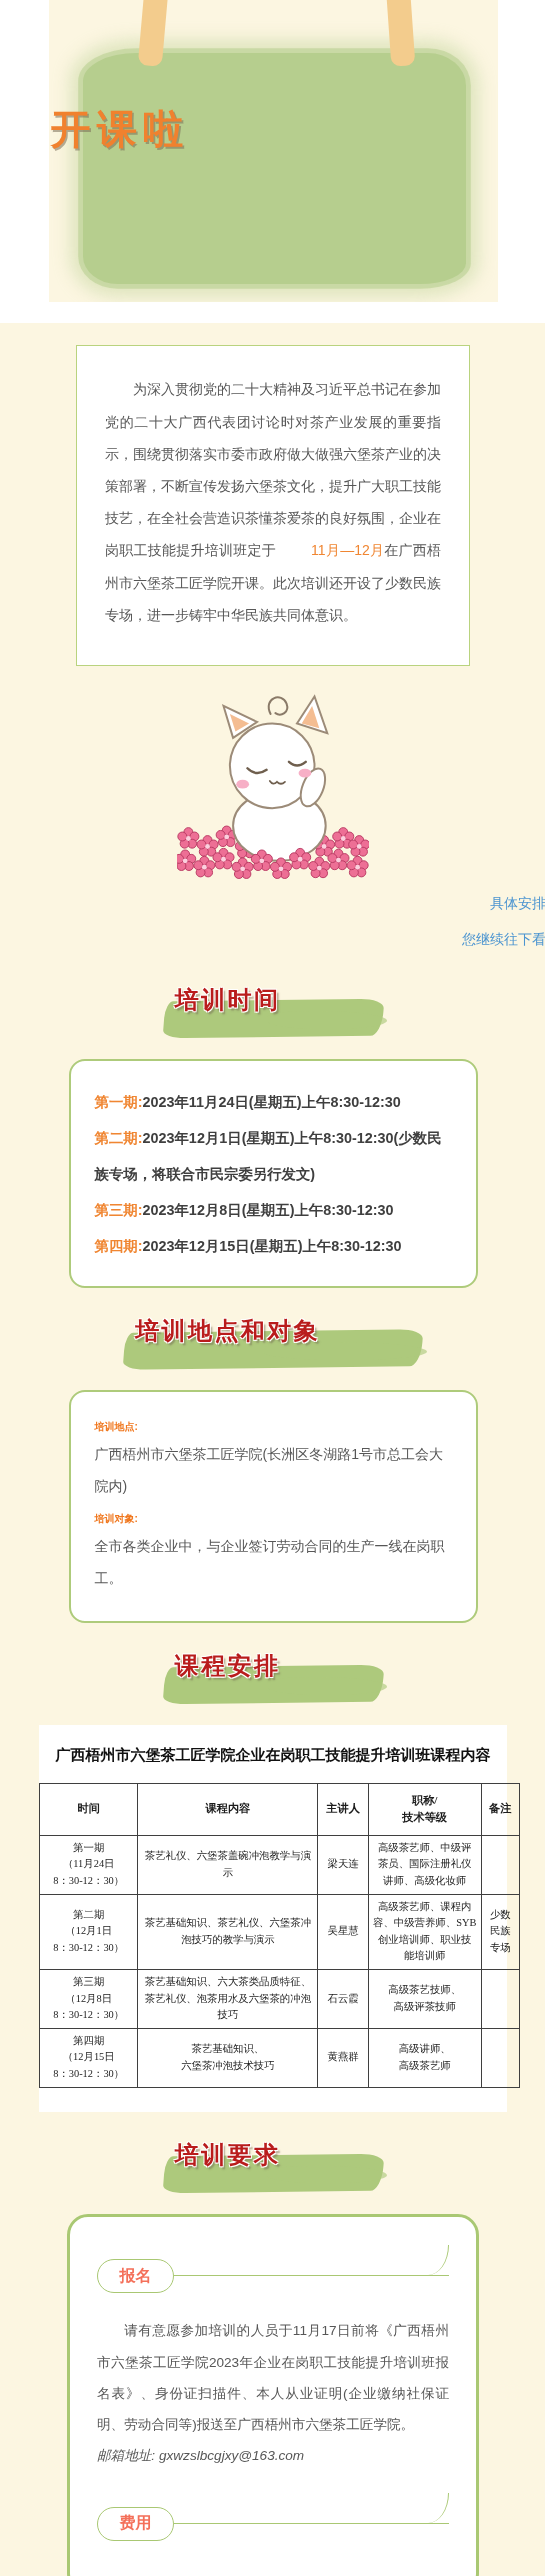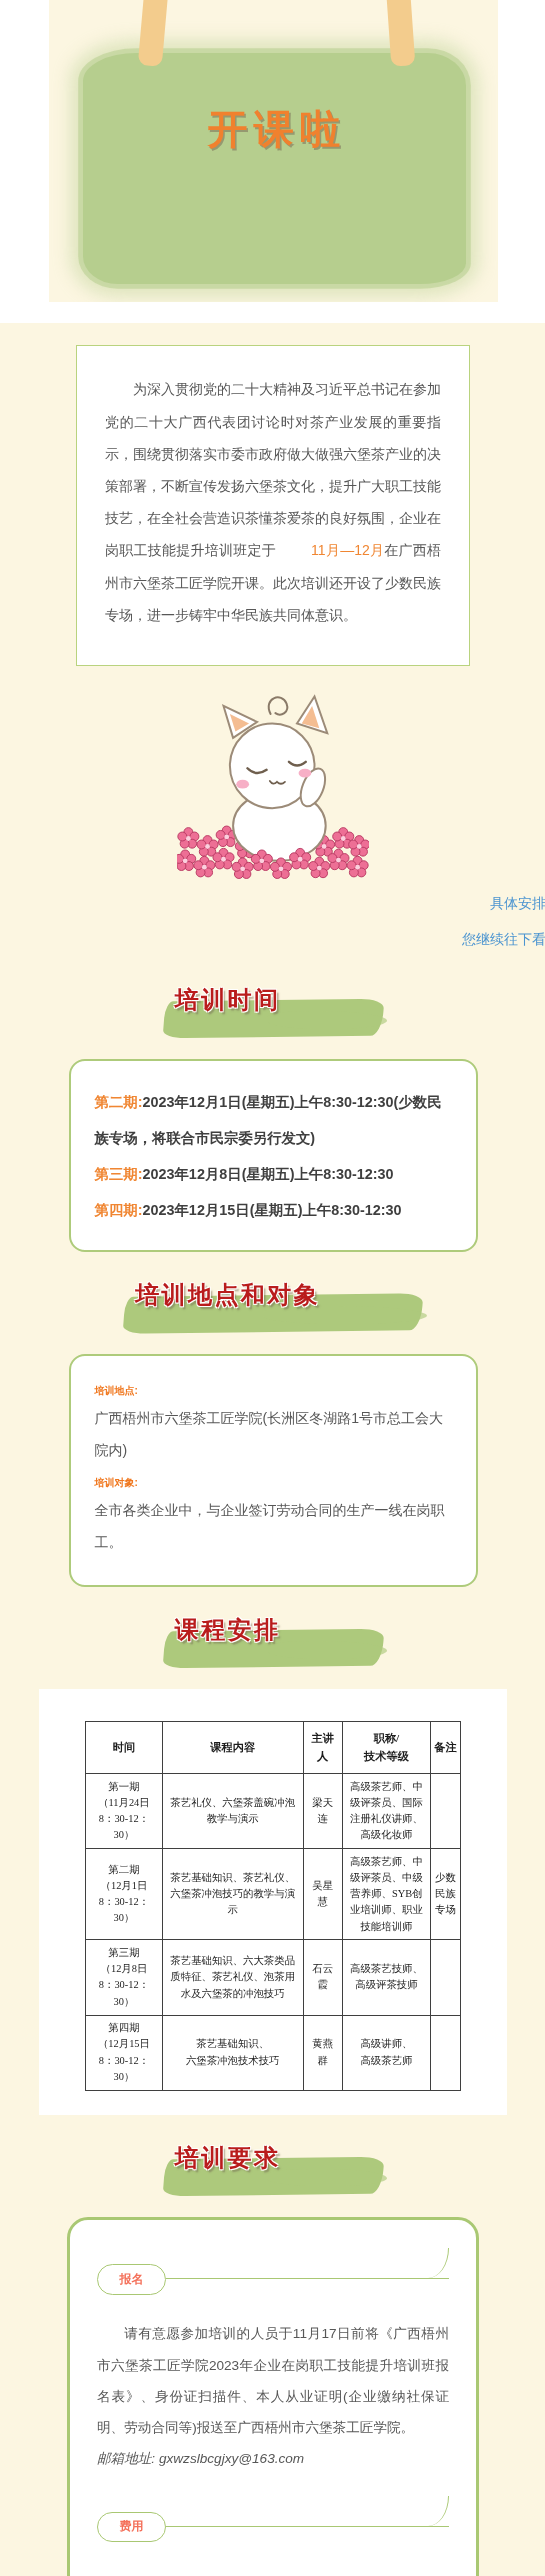--- a/index.html
+++ b/index.html
@@ -6,21 +6,21 @@
   body{width:546px;font-family:"Liberation Sans","DejaVu Sans",sans-serif;-webkit-font-smoothing:antialiased;}
 
   
   .hero{width:449px;height:302px;margin:0 auto;background:#fcf6e1;position:relative;overflow:hidden;}
   .hero-board{position:absolute;left:34px;right:32px;top:53px;bottom:17.6px;background:#b6ce8e;
     border-radius:14% 10% 12% 9% / 12% 14% 9% 12%;
     box-shadow:0 0 0 4.8px rgba(182,206,142,.55),0 0 17.6px 11.2px rgba(182,206,142,.45);}
   .pin{position:absolute;width:24px;height:98px;background:#f3cc8d;border-radius:9.6px;top:-32px;}
   .pin-left{left:93px;transform:rotate(5deg);}
   .pin-right{right:86px;transform:rotate(-4deg);}
-  .hero-title{position:absolute;left:8px;right:0;top:102px;margin:0;text-align:center;
+  .hero-title{position:absolute;left:2px;right:0;top:102px;margin:0;text-align:left;
     font-size:40px;font-weight:bold;letter-spacing:6.4px;color:#f0812e;
     text-shadow:1.6px 2.4px 0 rgba(122,110,88,.55);}
 
   
   .content{background:#fcf6e1;margin-top:21px;padding-top:22.4px;padding-bottom:8px;}
 
   
   .intro-box{width:336px;margin:0 auto;background:#ffffff;border:1.6px solid #b9d37e;
     padding:27px 28px 34px;}
   .intro-text{font-size:14px;line-height:2.3;color:#575757;text-align:justify;text-indent:2em;margin:0;}
@@ -44,33 +44,33 @@
     padding:22.4px 24px;}
   .sched-line{font-size:14.4px;font-weight:bold;color:#3f3f3f;line-height:2.5;margin:0;}
   .sched-label{color:#f08632;}
   .loc-label{font-size:10px;font-weight:bold;color:#f0771e;line-height:2.3;margin:0;}
   .loc-text{font-size:14px;color:#575757;line-height:2.3;margin:0 0 4.8px;}
 
   
   .course-sheet{width:468px;margin:0 auto;background:#ffffff;padding:14.4px 0 24px;}
   .course-title{font-size:15px;font-weight:bold;color:#111;text-align:center;margin:6.4px 8px 0;
     font-family:"Liberation Sans",sans-serif;}
-  table.course-table{width:376px;margin:17.6px auto 0;border-collapse:collapse;
+  table.course-table{width:481px;margin:17.6px auto 0;border-collapse:collapse;
     font-family:"Liberation Serif","DejaVu Serif",serif;color:#1d1d1d;}
   .course-table th,.course-table td{border:0.8px solid #3f3f3f;text-align:center;vertical-align:middle;
     padding:4.8px 4px;font-size:10.4px;line-height:1.55;white-space:pre-line;}
   .course-table th{font-weight:600;font-size:11.2px;padding:8px 3.2px;}
   table.course-table{border:1.6px solid #3f3f3f;}
 
   
   .req-box{width:352px;margin:0 auto;background:#fff;border:3.2px solid #a9c873;border-radius:21px;
     padding:24px 27px 29px;}
   .pill-row{display:flex;align-items:center;margin:4.8px 0 8px;}
   .pill{border:1.6px solid #a9c873;border-radius:21px;padding:5.6px 21.6px;color:#f4705a;
-    font-size:12px;font-weight:bold;background:#fff;flex:0 0 auto;}
+    font-size:16px;font-weight:bold;background:#fff;flex:0 0 auto;}
   .pill-tail{flex:1;position:relative;align-self:center;height:32px;margin-top:30px;}
   .pill-tail::before{content:'';position:absolute;left:0;right:0;top:0;border-top:1.6px solid #a9c873;}
   .pill-tail::after{content:'';position:absolute;right:0;top:-30px;width:21px;height:30px;
     border-right:1.6px solid #a9c873;border-bottom-right-radius:21px 30px;}
   .req-text{font-size:13.6px;line-height:2.3;color:#575757;text-align:justify;text-indent:2em;margin:4.8px 0 0;}
   .email-line{font-size:13.6px;line-height:2.3;color:#575757;margin:0 0 21px;font-style:italic;}
 </style>
 </head>
 <body>
 
@@ -146,20 +146,21 @@
     </svg>
   </div>
 
   <p class="teaser"><span>具体安排</span><br><span>您继续往下看</span></p>
 
   <div class="ribbon">
     <span class="ribbon-text">培训时间</span>
   </div>
 
   <div class="card">
+    <p class="sched-line"><span class="sched-label">第一期:</span><span>2023年11月24日(星期五)上午8:30-12:30</span></p>
     <p class="sched-line"><span class="sched-label">第二期:</span><span>2023年12月1日(星期五)上午8:30-12:30(少数民族专场，将联合市民宗委另行发文)</span></p>
     <p class="sched-line"><span class="sched-label">第三期:</span><span>2023年12月8日(星期五)上午8:30-12:30</span></p>
     <p class="sched-line"><span class="sched-label">第四期:</span><span>2023年12月15日(星期五)上午8:30-12:30</span></p>
   </div>
 
   <div class="ribbon">
     <span class="ribbon-text">培训地点和对象</span>
   </div>
 
   <div class="card">
@@ -167,20 +168,21 @@
     <p class="loc-text">广西梧州市六堡茶工匠学院(长洲区冬湖路1号市总工会大院内)</p>
     <p class="loc-label">培训对象:</p>
     <p class="loc-text">全市各类企业中，与企业签订劳动合同的生产一线在岗职工。</p>
   </div>
 
   <div class="ribbon">
     <span class="ribbon-text">课程安排</span>
   </div>
 
   <div class="course-sheet">
+    <p class="course-title">广西梧州市六堡茶工匠学院企业在岗职工技能提升培训班课程内容</p>
     <table class="course-table">
       <colgroup>
         <col style="width:20.5%">
           <col style="width:37.5%">
           <col style="width:10.5%">
           <col style="width:23.5%">
           <col style="width:8%">
       </colgroup>
       <thead>
         <tr>
@@ -201,21 +203,21 @@
           <td>梁天连</td>
           <td>高级茶艺师、中级评茶员、国际注册礼仪讲师、高级化妆师</td>
           <td></td>
         </tr>
         <tr>
           <td>第二期
 （12月1日
 8：30-12：30）</td>
           <td>茶艺基础知识、茶艺礼仪、六堡茶冲泡技巧的教学与演示</td>
           <td>吴星慧</td>
-          <td>高级茶艺师、中级评茶员、中级营养师、SYB创业培训师、职业技能培训师</td>
+          <td>高级茶艺师、课程内容、中级营养师、SYB创业培训师、职业技能培训师</td>
           <td>少数民族专场</td>
         </tr>
         <tr>
           <td>第三期
 （12月8日
 8：30-12：30）</td>
           <td>茶艺基础知识、六大茶类品质特征、茶艺礼仪、泡茶用水及六堡茶的冲泡技巧</td>
           <td>石云霞</td>
           <td>高级茶艺技师、
 高级评茶技师</td>

